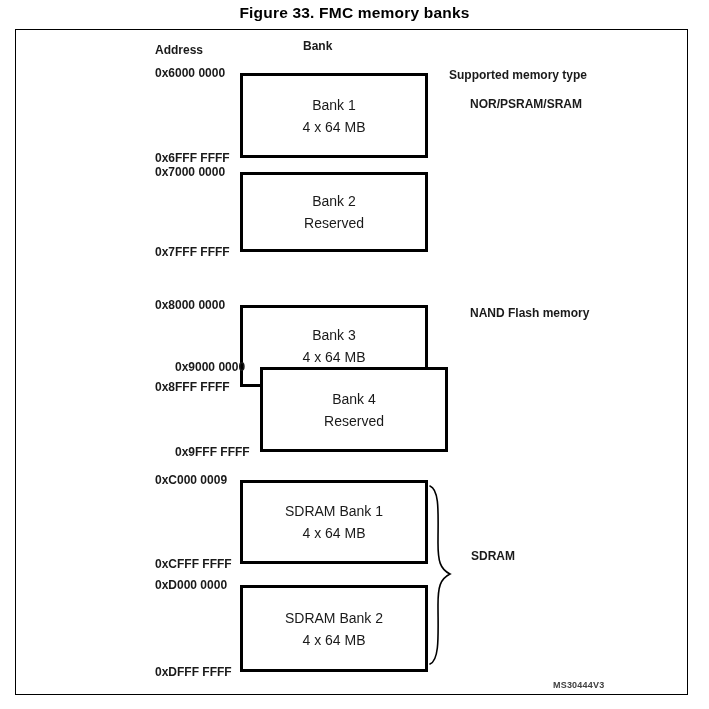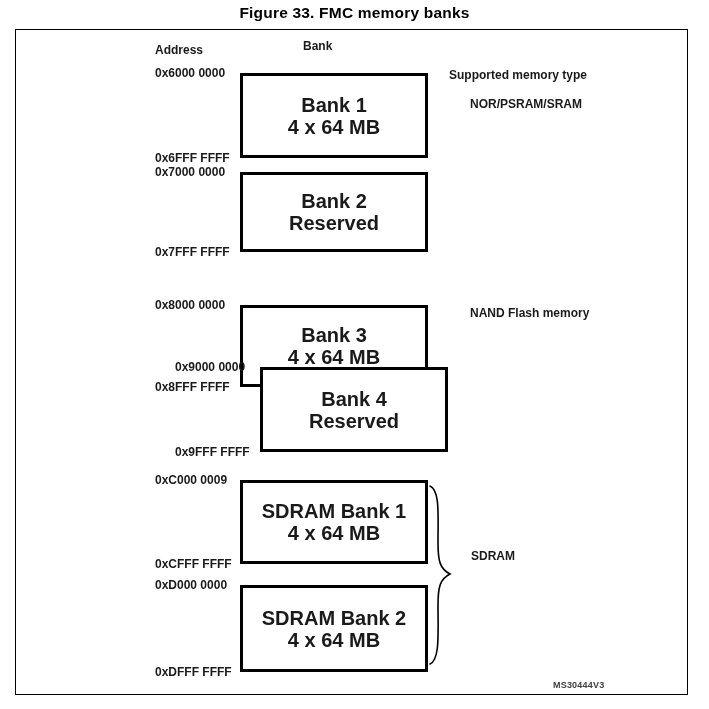--- a/index.html
+++ b/index.html
@@ -53,21 +53,21 @@
   .addr.start { top: -7px; }
   .addr.end   { bottom: -7px; }
 
   .membox {
     position: absolute; left: 240px; top: 0; bottom: 0;
     width: 182px;
     border: 3px solid #000;
     background: #fff;
     display: flex; flex-direction: column;
     align-items: center; justify-content: center;
-    font-size: 20px; font-weight: bold; color: #1a1a1a;
+    font-size: 14px; font-weight: normal; color: #1a1a1a;
     line-height: 22px; text-align: center;
   }
 
   .mem-type {
     position: absolute;
     font-size: 12px; font-weight: bold; color: #1a1a1a;
     white-space: nowrap;
   }
   .t-nor   { left: 470px; top: 97px; }
   .t-nand  { left: 470px; top: 306px; }

